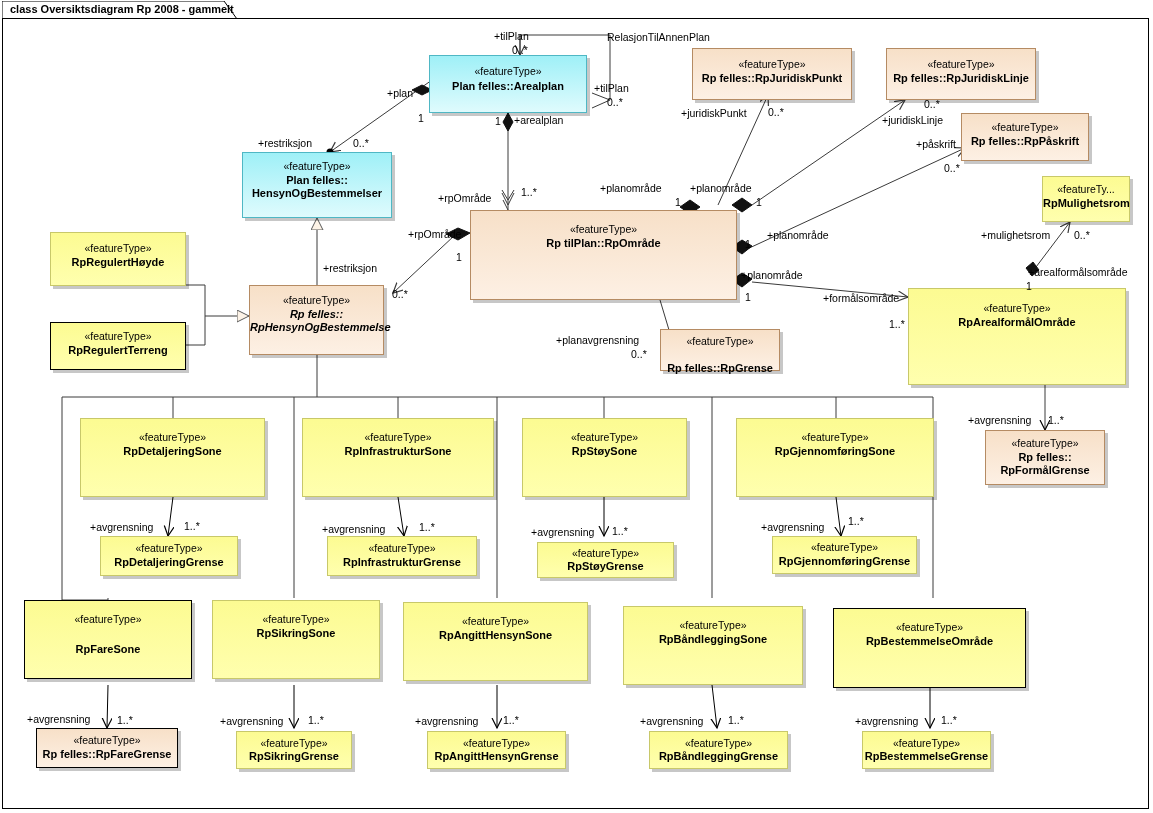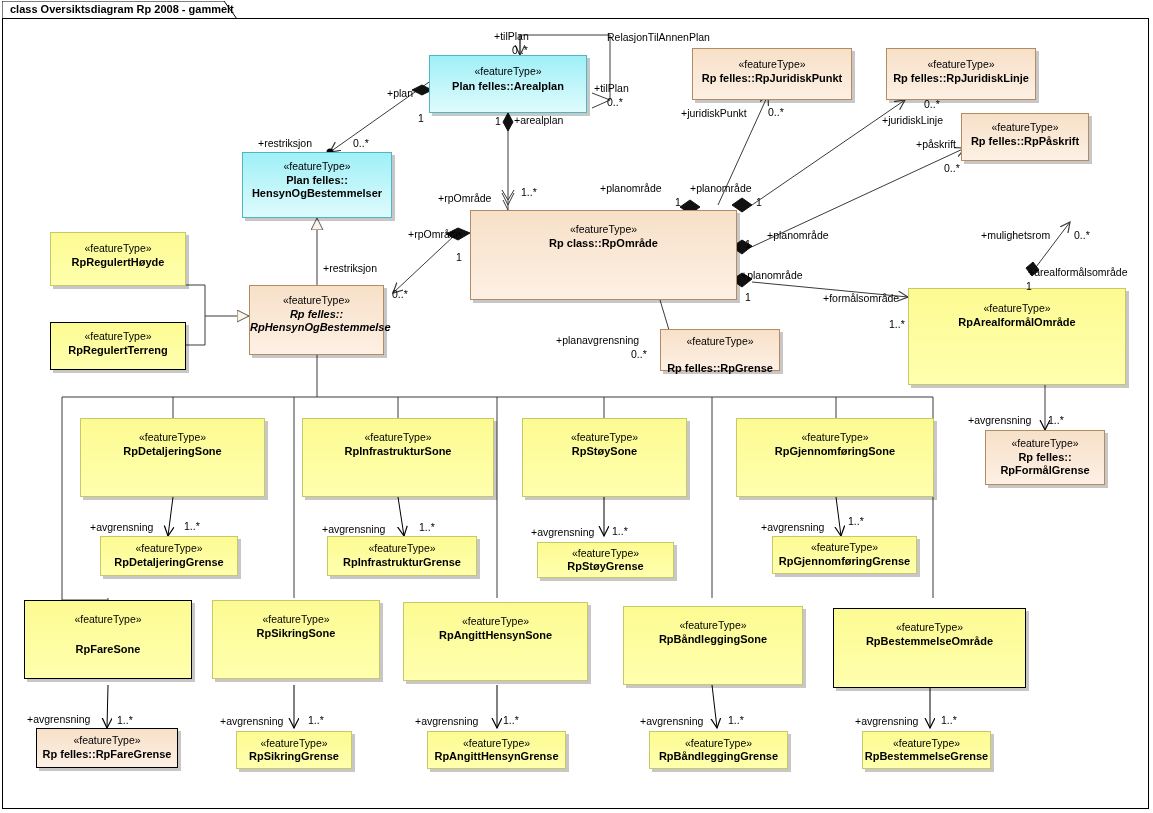--- a/index.html
+++ b/index.html
@@ -158,24 +158,28 @@
   <div class="cls beige" style="left:886px;top:48px;width:150px;height:52px;">
     <div class="stereo" style="top:9px;">«featureType»</div>
     <div class="nm" style="top:23px;">Rp felles::RpJuridiskLinje</div>
   </div>
 
   <div class="cls beige" style="left:961px;top:113px;width:128px;height:48px;">
     <div class="stereo" style="top:7px;">«featureType»</div>
     <div class="nm" style="top:21px;">Rp felles::RpPåskrift</div>
   </div>
 
+  <div class="cls yellow" style="left:1042px;top:176px;width:88px;height:46px;">
+    <div class="stereo" style="top:6px;">«featureTy...</div>
+    <div class="nm" style="top:20px;">RpMulighetsrom</div>
+  </div>
 
   <div class="cls beige" style="left:470px;top:210px;width:267px;height:90px;">
     <div class="stereo" style="top:12px;">«featureType»</div>
-    <div class="nm" style="top:26px;">Rp class::RpOmråde</div>
+    <div class="nm" style="top:26px;">Rp tilPlan::RpOmråde</div>
   </div>
 
   <div class="cls beige" style="left:660px;top:329px;width:120px;height:42px;">
     <div class="stereo" style="top:5px;">«featureType»</div>
     <div class="nm" style="top:19px;margin-top:13px;">Rp felles::RpGrense</div>
   </div>
 
   <div class="cls yellow" style="left:908px;top:288px;width:218px;height:97px;">
     <div class="stereo" style="top:13px;">«featureType»</div>
     <div class="nm" style="top:27px;">RpArealformålOmråde</div>

